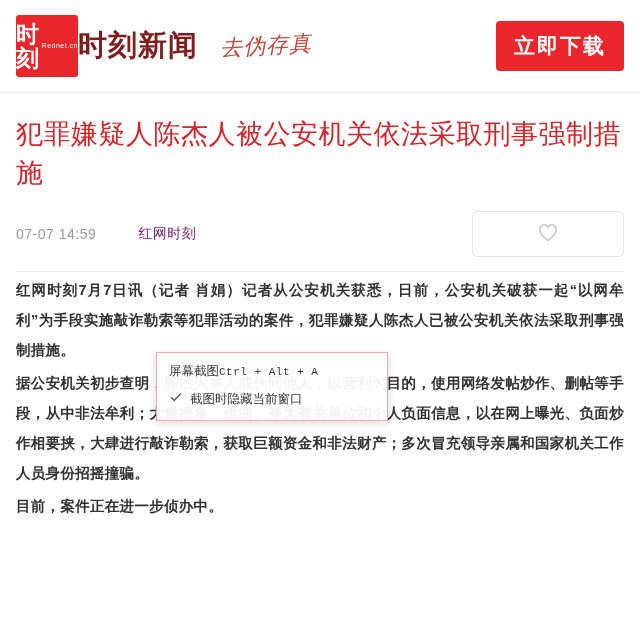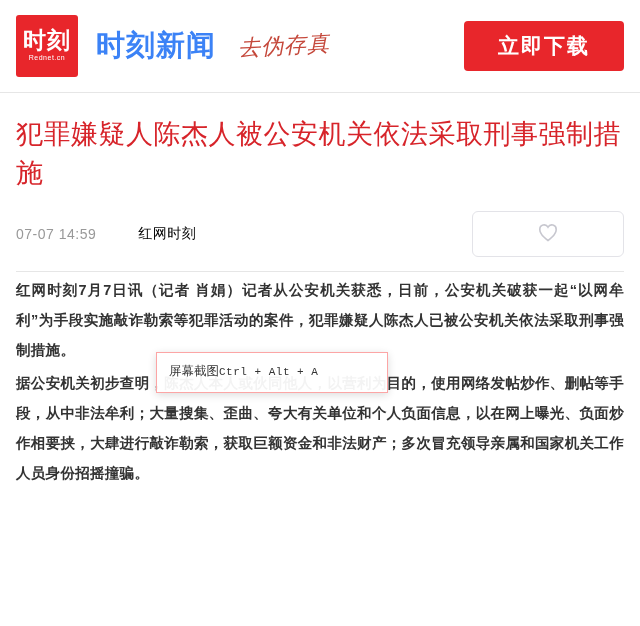--- a/index.html
+++ b/index.html
@@ -26,41 +26,40 @@
     background: #ffffff;
     position: relative;
   }
   .logo {
     width: 62px;
     height: 62px;
     background: #e8262b;
     border-radius: 3px;
     color: #ffffff;
     display: flex;
-    flex-direction: column;
+    flex-direction: row;
     align-items: center;
     justify-content: center;
     flex: none;
   }
   .logo-main {
     font-size: 23px;
     font-weight: bold;
     line-height: 1.05;
     letter-spacing: 1px;
   }
   .logo-sub {
     font-size: 7px;
     line-height: 1.6;
     letter-spacing: .5px;
   }
   .site-title {
     font-size: 29px;
     font-weight: bold;
-    color: #3b82f6;
-    margin-left: 18px;
+    color: #7f1d1d;
     letter-spacing: 1px;
     white-space: nowrap;
   }
   .calligraphy {
     margin-left: 22px;
     color: #c0392b;
     font-family: "Liberation Serif", serif;
     font-size: 22px;
     font-style: italic;
     white-space: nowrap;
@@ -68,21 +67,21 @@
     transform: rotate(-3deg);
     letter-spacing: 1px;
   }
   .download-btn {
     margin-left: auto;
     background: #e8262b;
     color: #fff;
     font-size: 21px;
     font-weight: bold;
     letter-spacing: 2px;
-    padding: 11px 34px;
+    padding: 11px 18px;
     border-radius: 4px;
     border: none;
     cursor: pointer;
     white-space: nowrap;
     font-family: "Liberation Sans", sans-serif;
   }
 
   .divider {
     height: 1px;
     background: #e6e6e6;
@@ -108,21 +107,21 @@
     gap: 16px;
     margin-bottom: 14px;
   }
   .meta-date {
     font-size: 14px;
     color: #999;
     letter-spacing: .5px;
   }
   .meta-source {
     font-size: 14px;
-    color: #000000;
+    color: #701a75;
     margin-left: 26px;
     letter-spacing: .5px;
   }
   .like-box {
     margin-left: auto;
     width: 150px;
     height: 44px;
     border: 1px solid #e3e3e8;
     border-radius: 6px;
     display: flex;
@@ -224,20 +223,29 @@
           <path d="M12 20.5S3.8 15 3.8 9.4A4.4 4.4 0 0 1 12 7.1a4.4 4.4 0 0 1 8.2 2.3c0 5.6-8.2 11.1-8.2 11.1z"></path>
         </svg>
       </span>
     </div>
   </div>
 
   <div class="divider"></div>
 
   <p class="body-text lead para">红网时刻7月7日讯（记者 肖娟）记者从公安机关获悉，日前，公安机关破获一起“以网牟利”为手段实施敲诈勒索等犯罪活动的案件，犯罪嫌疑人陈杰人已被公安机关依法采取刑事强制措施。</p>
   <p class="body-text para">据公安机关初步查明，陈杰人本人或伙同他人，以营利为目的，使用网络发帖炒作、删帖等手段，从中非法牟利；大量搜集、歪曲、夸大有关单位和个人负面信息，以在网上曝光、负面炒作相要挟，大肆进行敲诈勒索，获取巨额资金和非法财产；多次冒充领导亲属和国家机关工作人员身份招摇撞骗。</p>
+  <p class="body-text para">目前，案件正在进一步侦办中。</p>
 </div>
 
 <div class="capture-popup">
   <div class="capture-row">
     <span class="label">屏幕截图</span>
     <span class="capture-keys">Ctrl + Alt + A</span>
   </div>
+  <div class="capture-row2">
+    <span>
+      <svg class="checkmark" viewBox="0 0 16 16" fill="none" stroke="currentColor" stroke-width="1.7">
+        <path d="M2.5 8.5 L6 12 L13.5 4"></path>
+      </svg>
+    </span>
+    <span class="capture-opt">截图时隐藏当前窗口</span>
+  </div>
 </div>
 
 </body></html>

